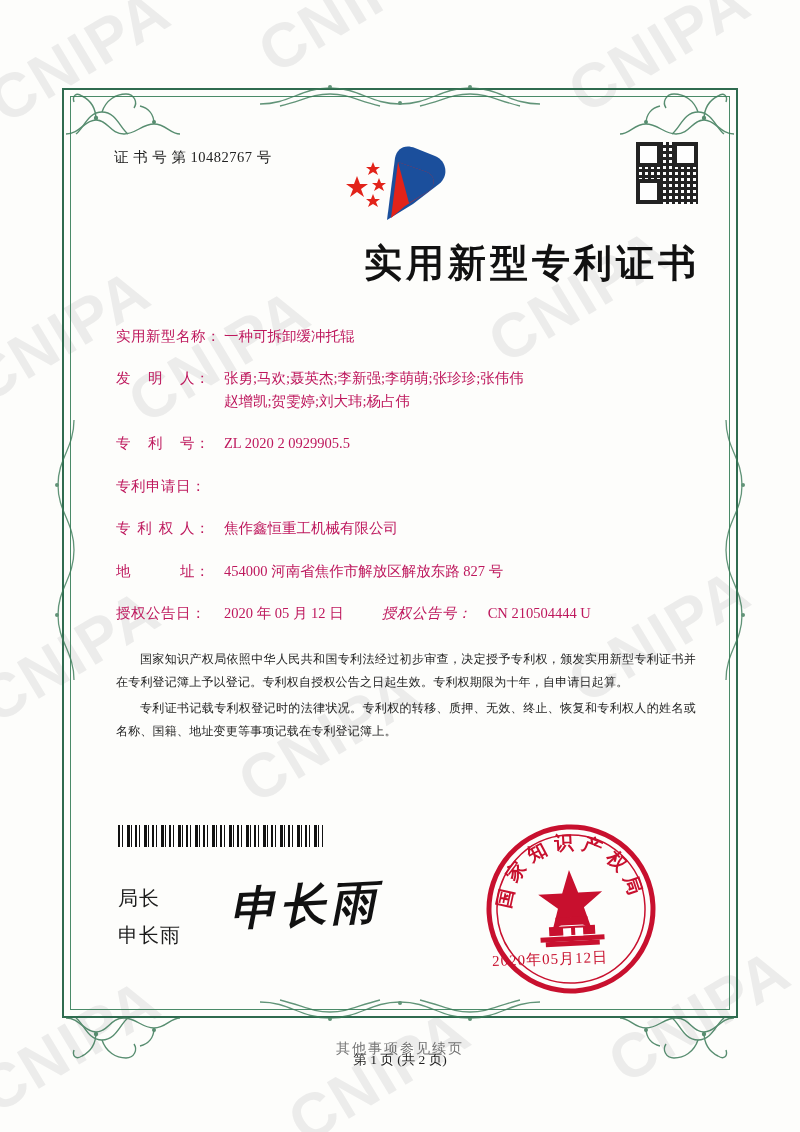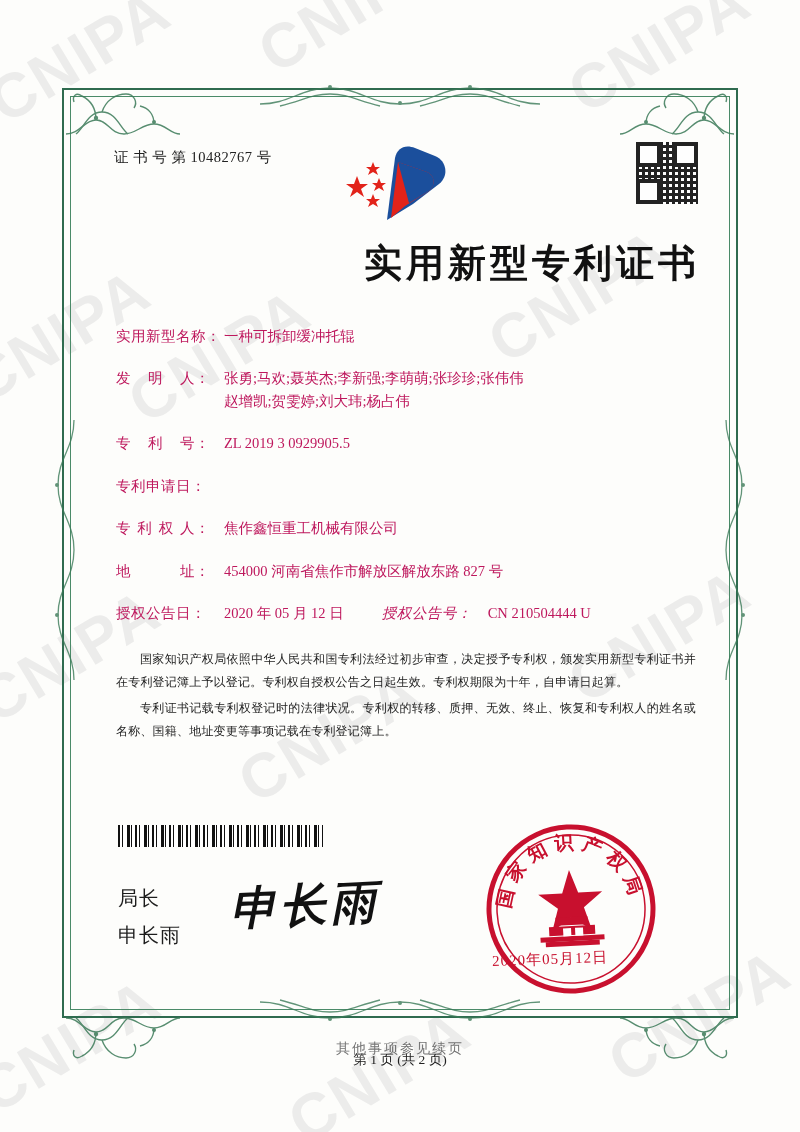--- a/index.html
+++ b/index.html
@@ -437,21 +437,21 @@
           <span class="sub">赵增凯;贺雯婷;刘大玮;杨占伟</span>
         </div>
       </div>
 
       <div class="frow">
         <div class="flabel spread">
           <span>专</span>
           <span>利</span>
           <span>号：</span>
         </div>
-        <div class="fvalue">ZL 2019 3 0929905.5</div>
+        <div class="fvalue">ZL 2020 2 0929905.5</div>
       </div>
 
       <div class="frow">
         <div class="flabel">专利申请日：</div>
       </div>
 
       <div class="frow">
         <div class="flabel spread">
           <span>专</span>
           <span>利</span>

